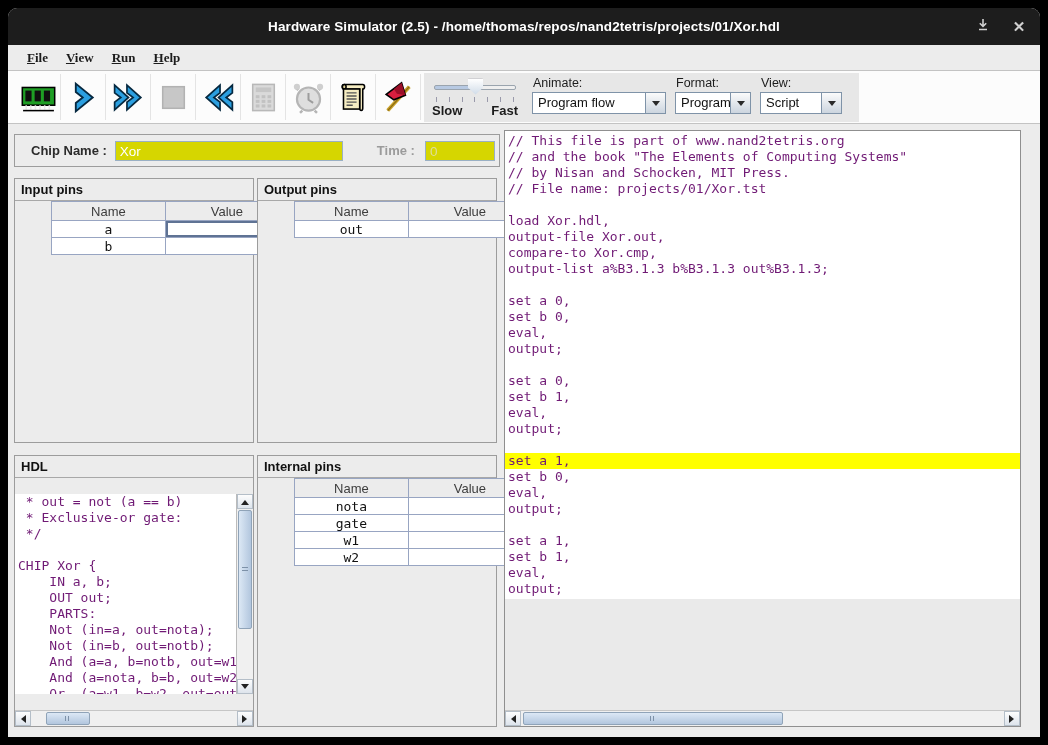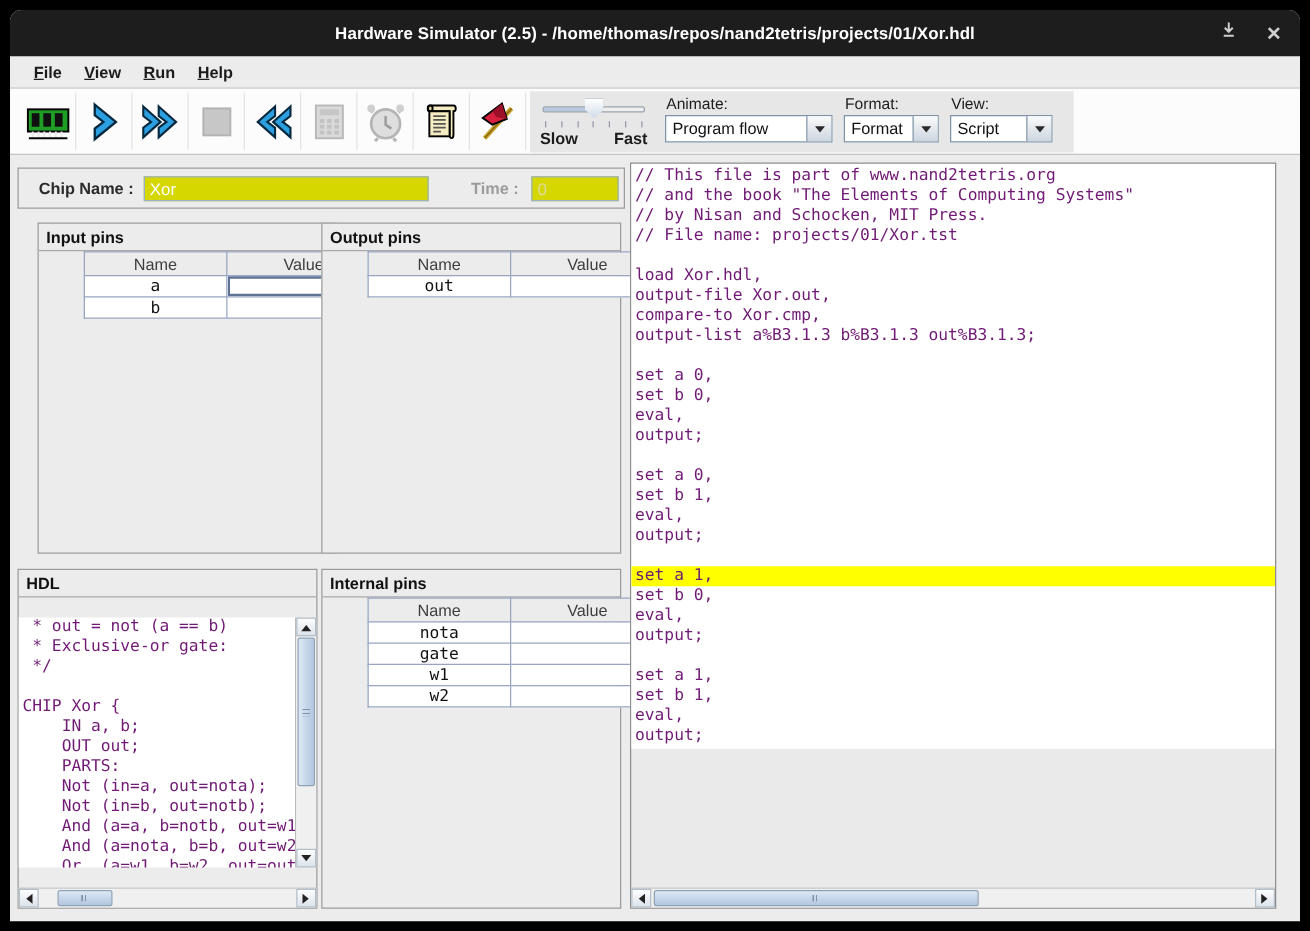--- a/index.html
+++ b/index.html
@@ -22,21 +22,21 @@
   .title-text { color:#fff; font-weight:bold; font-size:13.5px; letter-spacing:.1px; }
   .tb-ctl {
     position:absolute; top:0; height:37px; width:34px;
     display:flex; align-items:center; justify-content:center; color:#cfcfcf; cursor:default;
   }
   .tb-min { right:40px; }
   .tb-close { right:4px; font-size:15px; font-weight:bold; }
   
   .menubar {
     height:26px; background:#ececec; border-bottom:1px solid #c3c3c3;
-    display:flex; align-items:center; padding-left:10px;
+    display:flex; align-items:center; padding-left:10px;font-family:Liberation Serif, serif;
   }
   .menu-item { padding:0 9px; font-size:13px; font-weight:bold; color:#1c1c1c; }
   .menu-item .u { text-decoration:underline; }
   
   .toolbar {
     height:53px; background:#fcfcfc; border-bottom:1px solid #c3c3c3;
     display:flex; align-items:center; padding-left:8px;
   }
   .tbtn {
     width:45px; height:46px; display:flex; align-items:center; justify-content:center;
@@ -83,21 +83,21 @@
   .panel { position:absolute; border:1px solid #9c9c9c; background:#ececec; }
   .chipbar { left:6px; top:126px; width:486px; height:33px; display:flex; align-items:center; }
   .chip-label { font-size:13px; font-weight:bold; color:#2b2b2b; margin-left:16px; }
   .yellow-field {
     background:#d6d600; border:1px solid #9ab0c4; height:20px;
     font-size:13.5px; padding:2px 4px 0; white-space:nowrap; overflow:hidden;
   }
   .chip-name-field { width:228px; margin-left:8px; color:#fff; }
   .time-label { font-size:13px; font-weight:bold; color:#9b9b9b; margin-left:34px; }
   .time-field { width:70px; margin-left:10px; color:#dede9a; }
-  .panel-input    { left:22px;   top:170px; width:240px; height:265px; }
+  .panel-input    { left:6px;   top:170px; width:240px; height:265px; }
   .panel-output   { left:249px; top:170px; width:240px; height:265px; }
   .panel-hdl      { left:6px;   top:447px; width:240px; height:272px; display:flex; flex-direction:column;gap:16px; }
   .panel-internal { left:249px; top:447px; width:240px; height:272px; }
   .panel-title {
     height:22px; line-height:22px; padding-left:6px;
     font-size:13px; font-weight:bold; color:#111; border-bottom:1px solid #a8a8a8;
   }
   
   .pin-table { border-collapse:collapse; width:100%; table-layout:fixed;margin-left:36px; }
   .pin-table th {
@@ -311,21 +311,21 @@
       <div class="combo-group">
         <div class="combo-label">Animate:</div>
         <div class="combo w-animate">
           <div class="combo-value">Program flow</div>
           <div class="combo-arrow"></div>
         </div>
       </div>
       <div class="combo-group">
         <div class="combo-label">Format:</div>
         <div class="combo w-format">
-          <div class="combo-value">Format</div>
+          <div class="combo-value">Program</div>
           <div class="combo-arrow"></div>
         </div>
       </div>
       <div class="combo-group">
         <div class="combo-label">View:</div>
         <div class="combo w-view">
           <div class="combo-value">Script</div>
           <div class="combo-arrow"></div>
         </div>
       </div>

